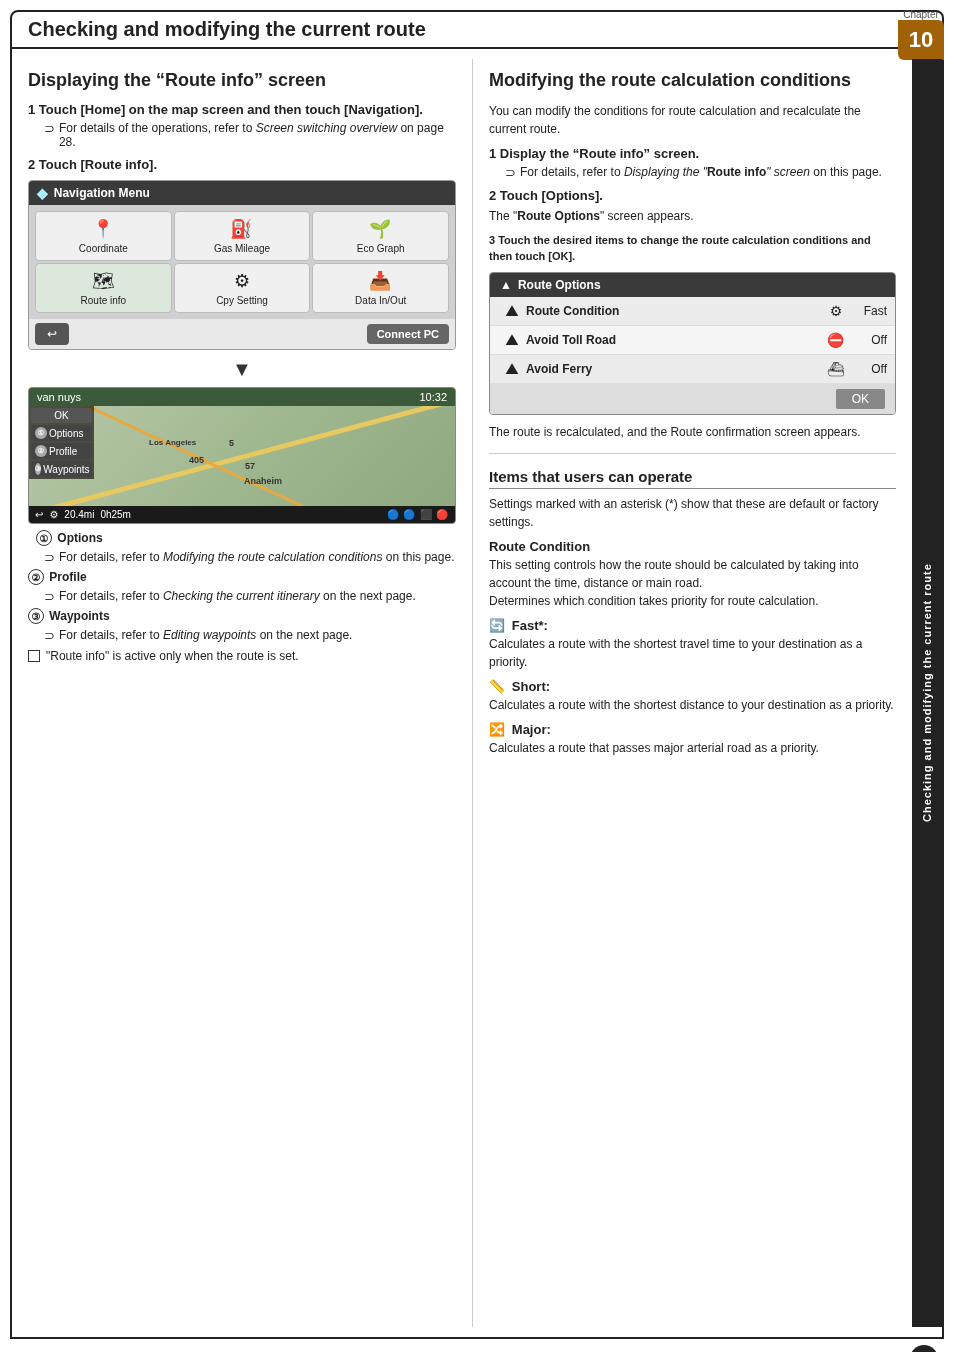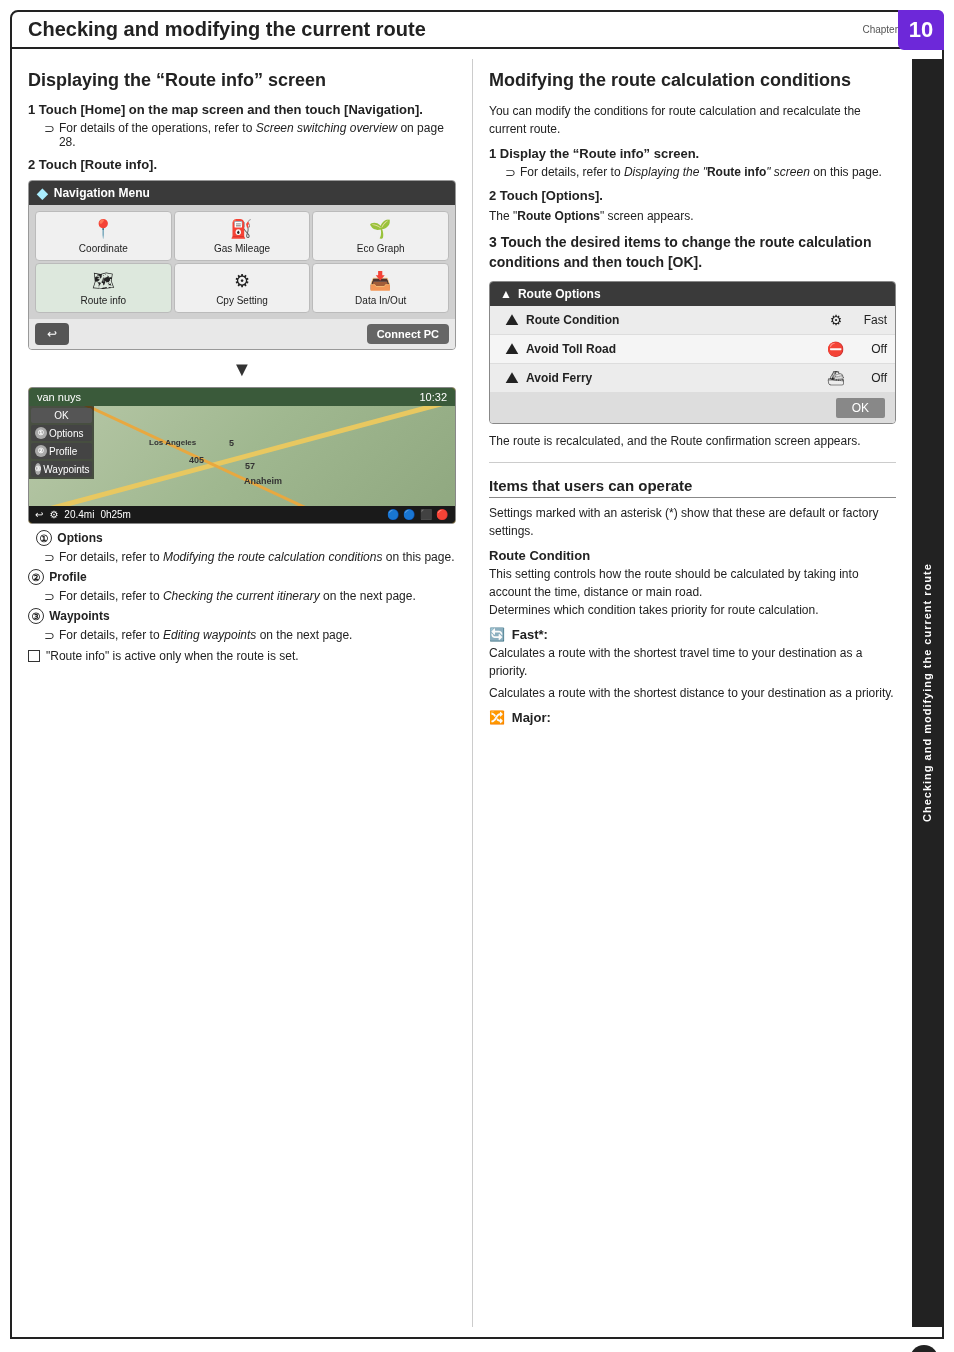--- a/index.html
+++ b/index.html
@@ -27,30 +27,30 @@
     }
     .header-title {
       font-size: 20px;
       font-weight: bold;
     }
     .chapter-badge {
       position: absolute;
       top: -2px;
       right: -2px;
       display: flex;
-      flex-direction: row;
+      flex-direction: column;
       align-items: center;
     }
     .chapter-label {
       font-size: 10px;
       color: #555;
       line-height: 1;
     }
     .chapter-number {
-      background: #6d28d9;
+      background: #a16207;
       color: #fff;
       font-size: 22px;
       font-weight: bold;
       width: 46px;
       height: 40px;
       display: flex;
       align-items: center;
       justify-content: center;
       border-radius: 0 6px 0 6px;
     }
@@ -396,21 +396,21 @@
       align-items: center;
       justify-content: center;
       font-size: 14px;
       font-weight: bold;
     }
 
     .divider { border: none; border-top: 1px solid #ccc; margin: 8px 0; }
 
     .step3-bold {
       font-weight: bold;
-      font-size: 14px;
+      font-size: 11px;
       margin: 8px 0 4px 0;
       line-height: 1.4;
     }
   </style>
 </head>
 <body>
 
 <div class="header-bar">
   <span class="header-title">Checking and modifying the current route</span>
   <div class="chapter-badge">
@@ -608,26 +608,31 @@
       <strong>Route Condition</strong>
     </div>
     <p class="body-text">This setting controls how the route should be calculated by taking into account the time, distance or main road.<br>Determines which condition takes priority for route calculation.</p>
 
     <div class="sub-sub-title">
       <span class="icon-small">🔄</span>
       <strong>Fast*:</strong>
     </div>
     <p class="body-text">Calculates a route with the shortest travel time to your destination as a priority.</p>
 
+    <div class="sub-sub-title">
+      <span class="icon-small">📏</span>
+      <strong>Short:</strong>
+    </div>
     <p class="body-text">Calculates a route with the shortest distance to your destination as a priority.</p>
 
     <div class="sub-sub-title">
       <span class="icon-small">🔀</span>
       <strong>Major:</strong>
     </div>
+    <p class="body-text">Calculates a route that passes major arterial road as a priority.</p>
 
   </div>
 
   <div class="side-tab">Checking and modifying the current route</div>
 
 </div>
 
 <div class="bottom-labels">
 
   <div class="page-num">49</div>

